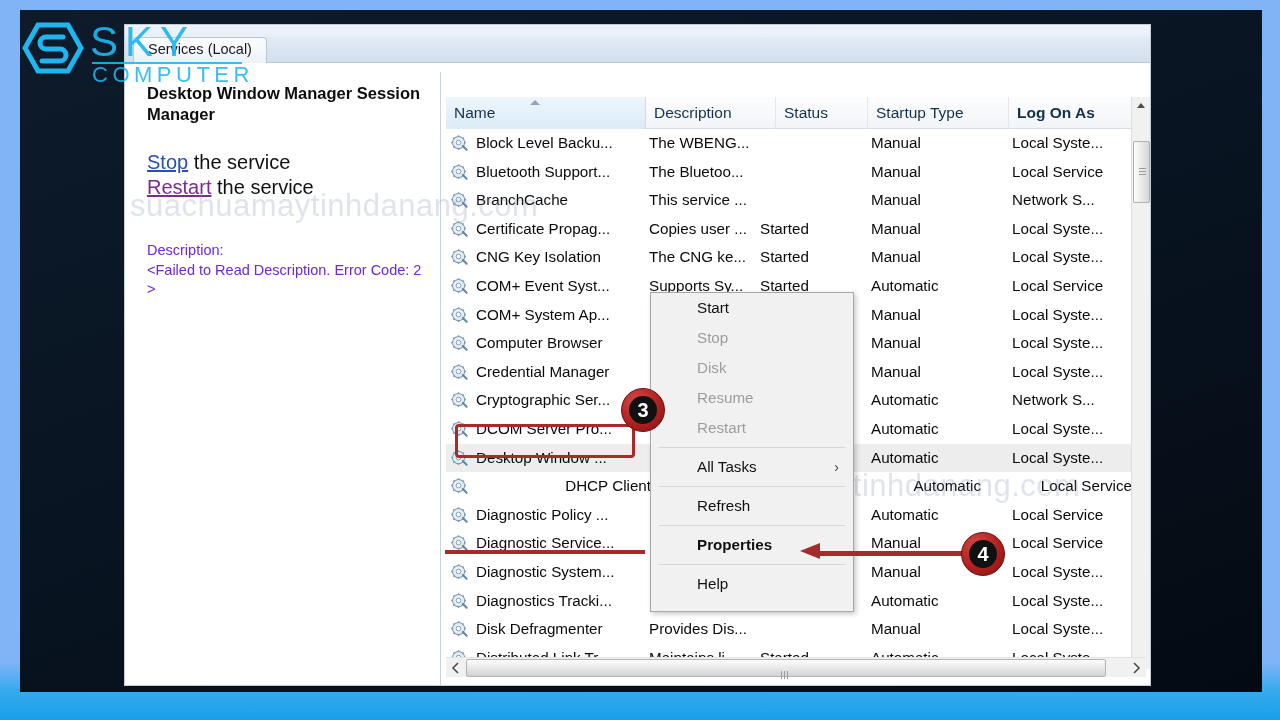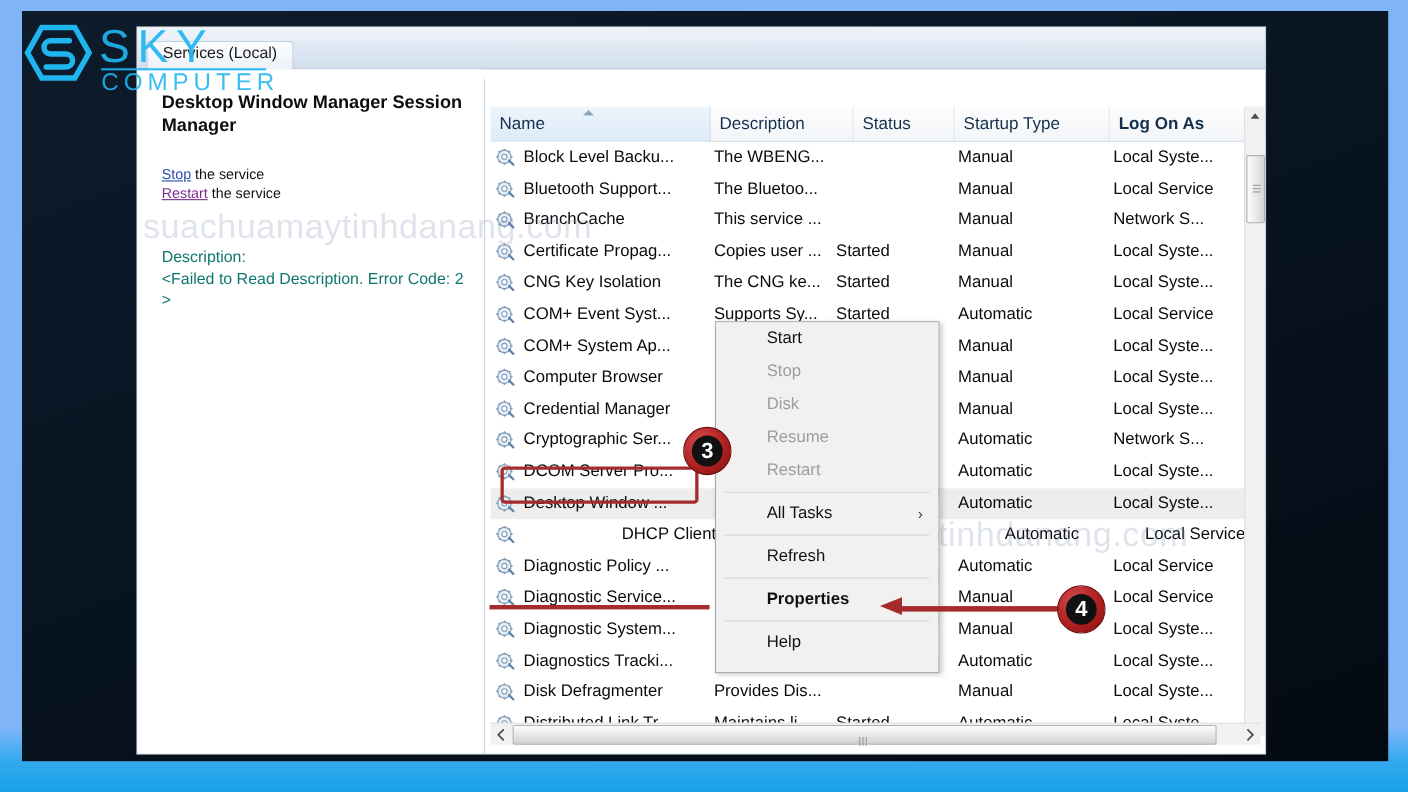--- a/index.html
+++ b/index.html
@@ -70,28 +70,28 @@
 
   
   #left-pane {
     position: absolute; left: 0; top: 38px; width: 313px; height: 622px;
     background: #ffffff; padding: 20px 16px 0 22px;
   }
   #svc-title {
     font-size: 16.5px; font-weight: bold; color: #0d0d0d; line-height: 1.28;
     width: 300px;
   }
-  .link-line { font-size: 13px; color: #111; margin-top: 2px; }
+  .link-line { font-size: 20px; color: #111; margin-top: 2px; }
   .link-line:first-of-type { margin-top: 0; }
   #links-wrap { margin-top: 26px; }
   a.lnk { text-decoration: underline; cursor: pointer; }
   a.stop { color: #2a4fb3; }
   a.restart { color: #7B2B8F; }
 
-  #desc-block { margin-top: 42px; font-size: 14.5px; color: #0f766e; line-height: 1.33; }
+  #desc-block { margin-top: 42px; font-size: 14.5px; color: #6d28d9; line-height: 1.33; }
 
   
   #list-pane {
     position: absolute; left: 315px; top: 47px;
     width: 710px; height: 613px;
     background: #ffffff;
     border-left: 1px solid #c9d2dc;
   }
   #list-head {
     position: absolute; left: 5px; top: 25px; width: 700px; height: 32px;

